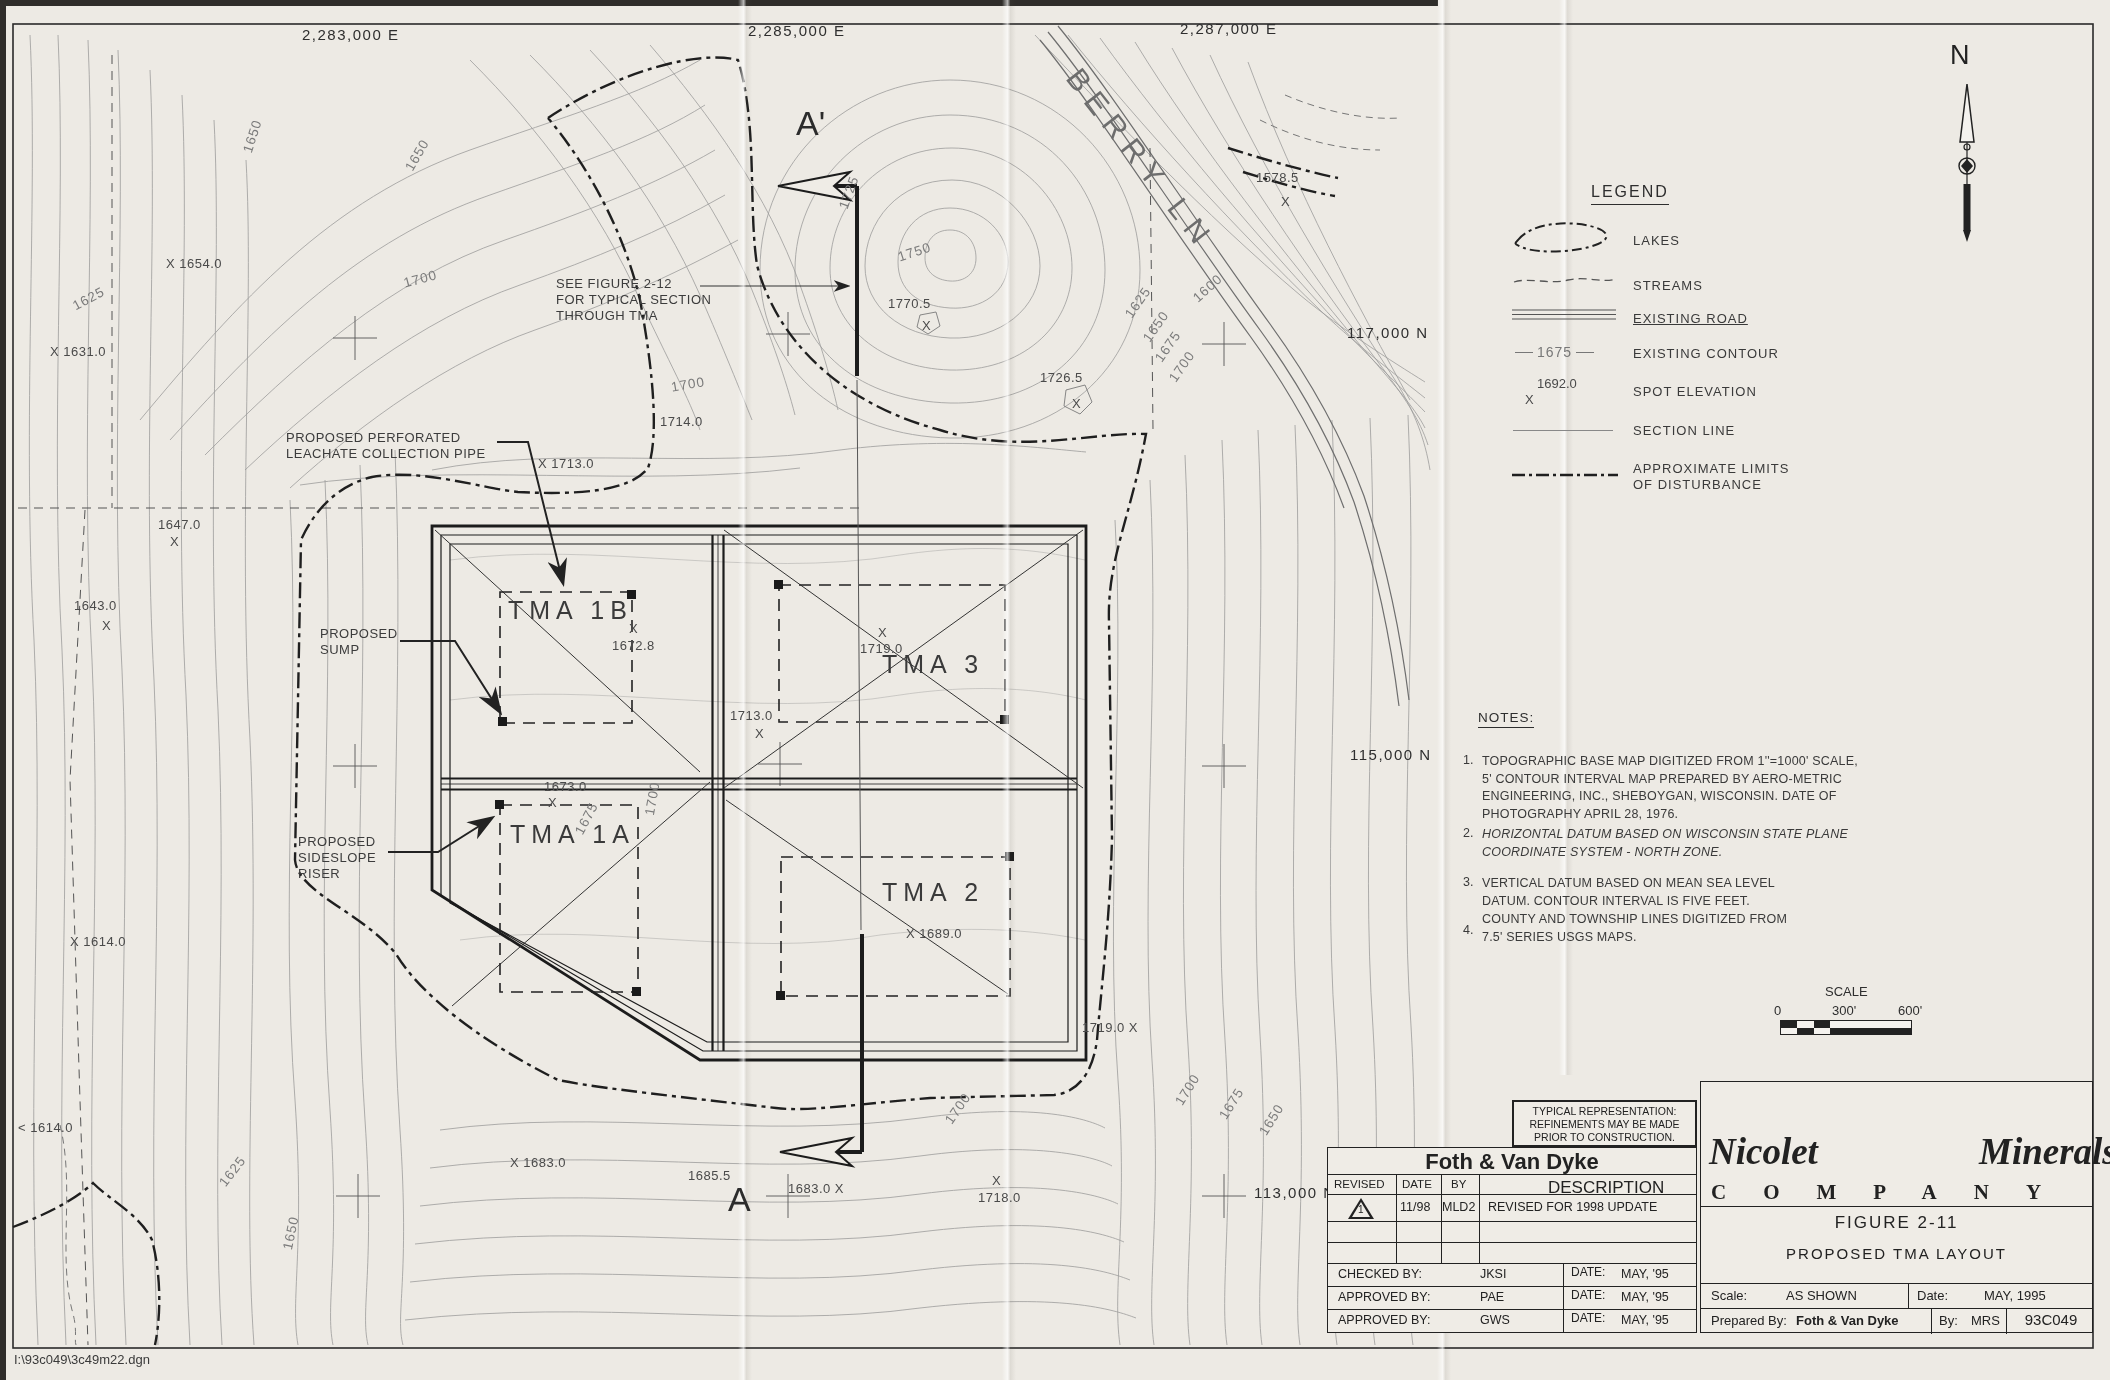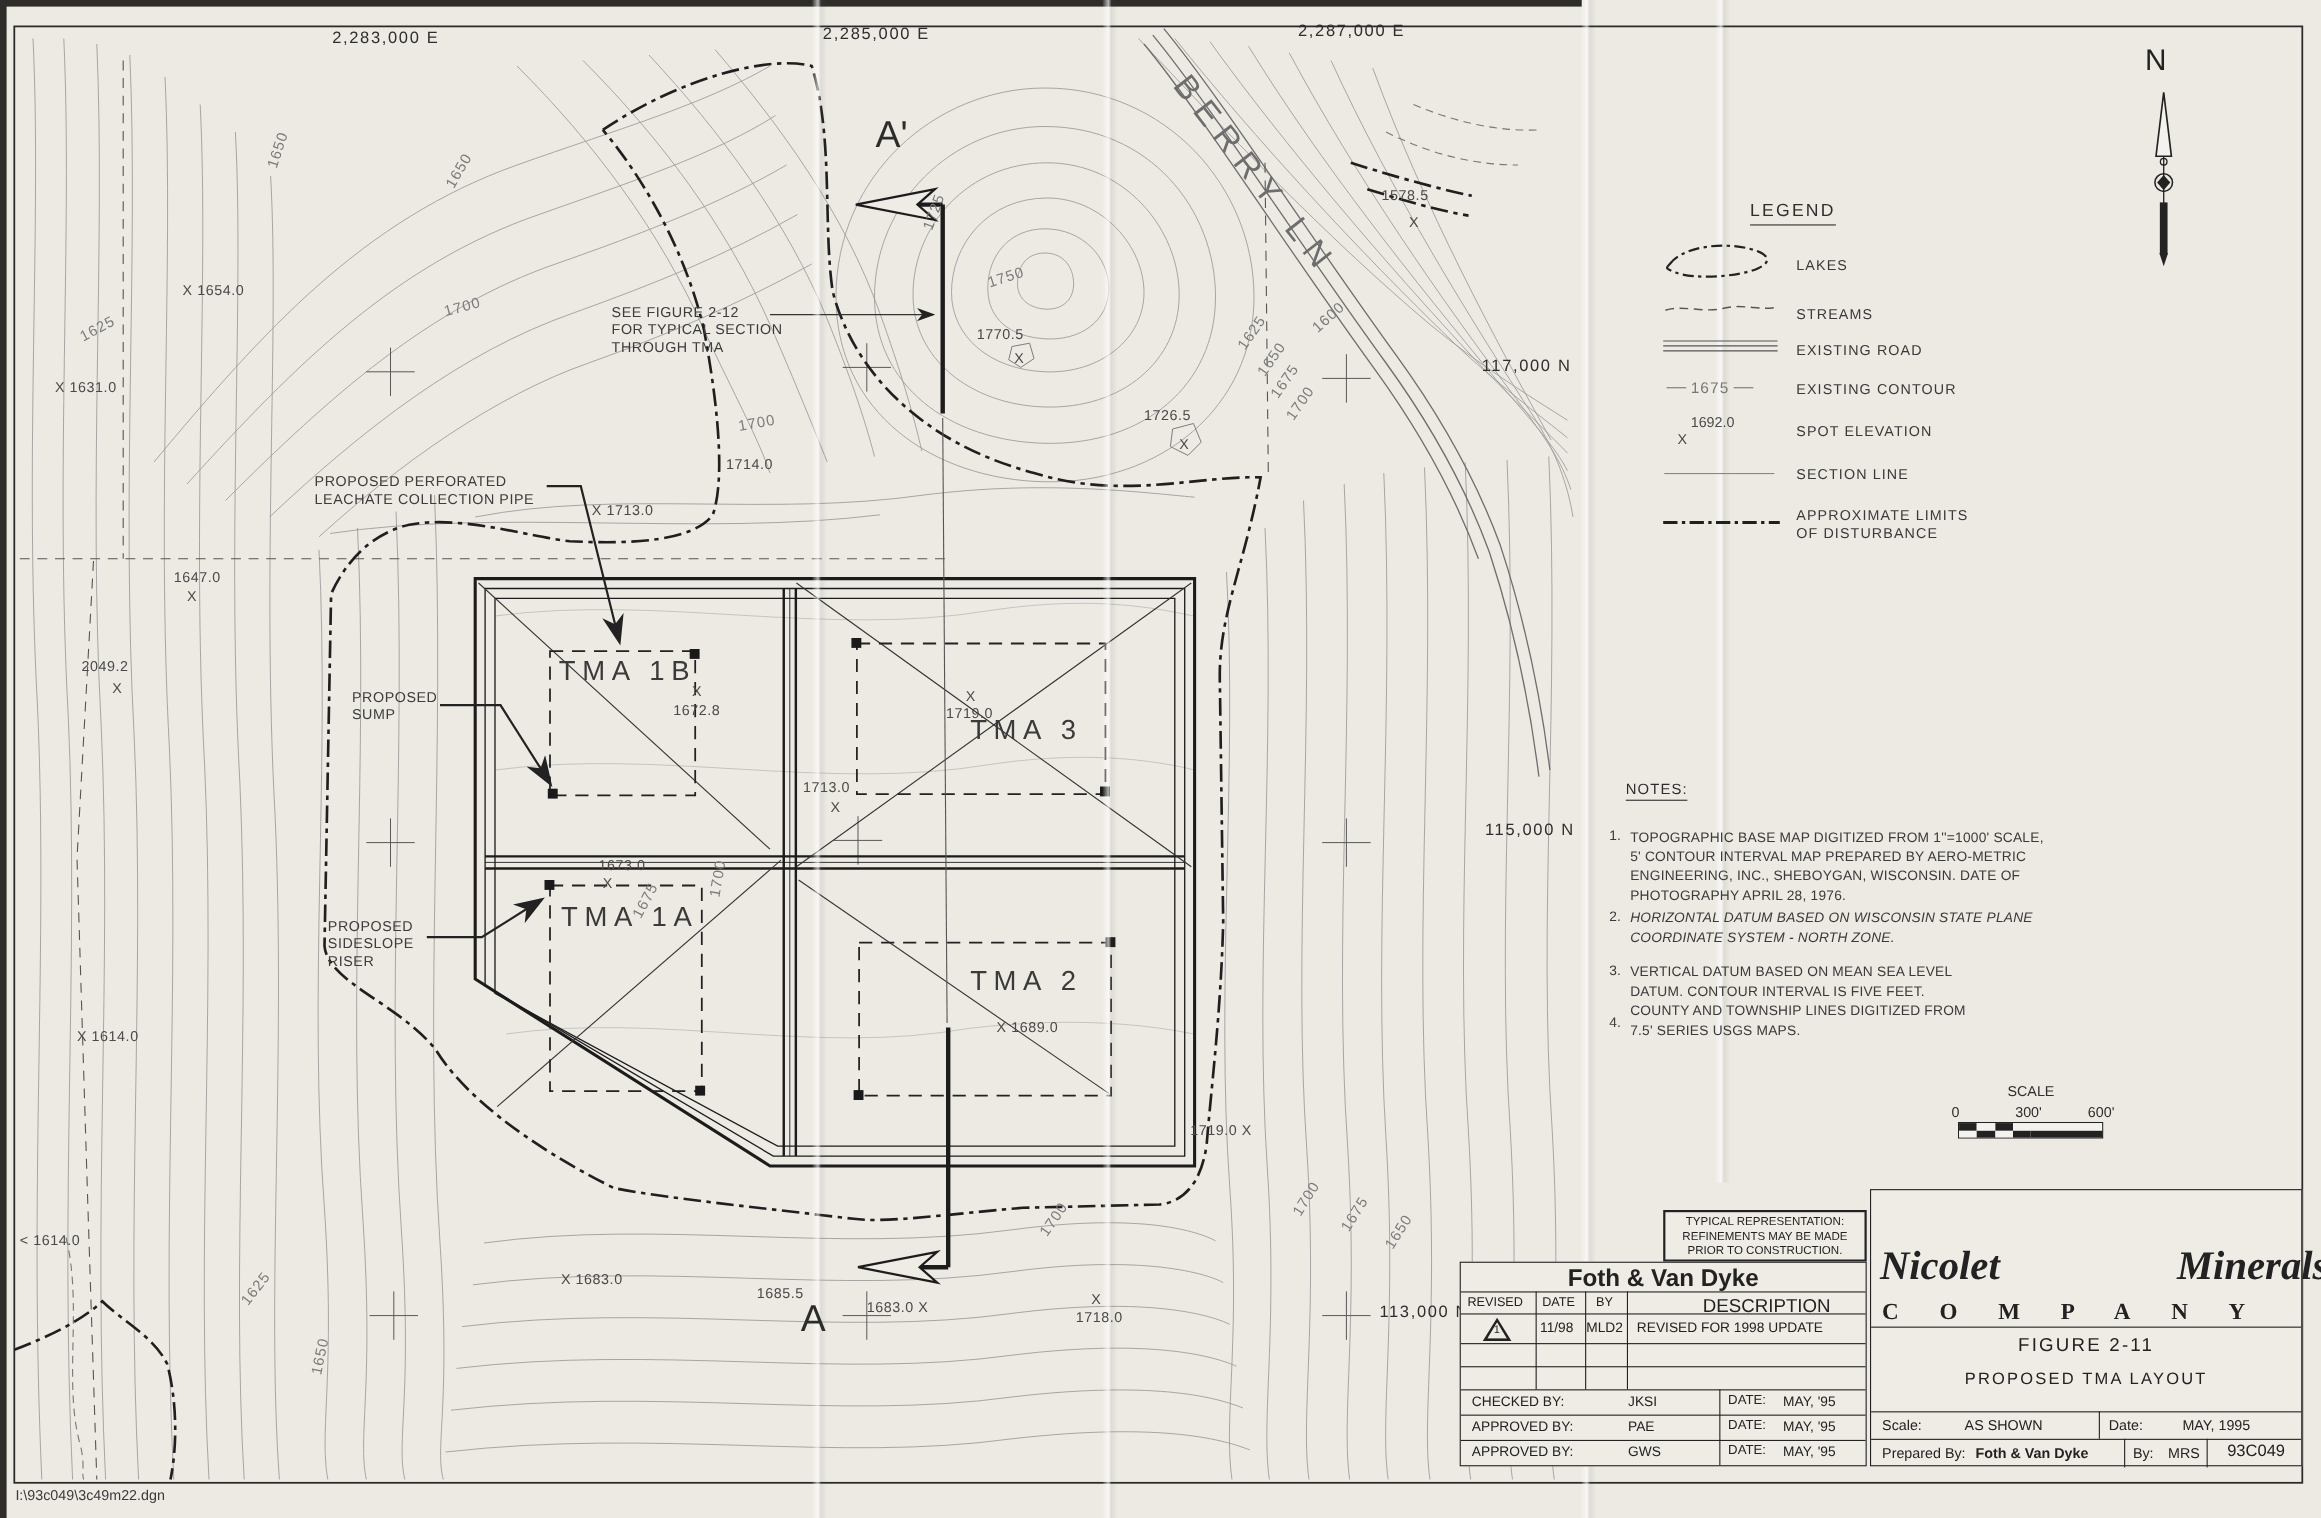--- a/index.html
+++ b/index.html
@@ -269,21 +269,21 @@
 <div class="tma" style="left:508px;top:596px;">TMA 1B</div>
 <div class="tma" style="left:882px;top:650px;">TMA 3</div>
 <div class="tma" style="left:510px;top:820px;">TMA 1A</div>
 <div class="tma" style="left:882px;top:878px;">TMA 2</div>
 
 <div class="abs" style="left:0;top:0;width:2110px;height:1380px;">
       <div class="spot" style="left: 166px; top: 256px;">X 1654.0</div>
       <div class="spot" style="left: 50px; top: 344px;">X 1631.0</div>
       <div class="spot" style="left: 158px; top: 517px;">1647.0</div>
       <div class="spot" style="left: 170px; top: 534px;">X</div>
-      <div class="spot" style="left: 74px; top: 598px;">2049.2</div>
+      <div class="spot" style="left: 74px; top: 598px;">1643.0</div>
       <div class="spot" style="left: 102px; top: 618px;">X</div>
       <div class="spot" style="left: 70px; top: 934px;">X 1614.0</div>
       <div class="spot" style="left: 18px; top: 1120px;">&lt; 1614.0</div>
       <div class="spot" style="left: 538px; top: 456px;">X 1713.0</div>
       <div class="spot" style="left: 660px; top: 414px;">1714.0</div>
       <div class="spot" style="left: 888px; top: 296px;">1770.5</div>
       <div class="spot" style="left: 922px; top: 318px;">X</div>
       <div class="spot" style="left: 1040px; top: 370px;">1726.5</div>
       <div class="spot" style="left: 1072px; top: 396px;">X</div>
       <div class="spot" style="left: 1256px; top: 170px;">1578.5</div>
@@ -333,21 +333,21 @@
     <path d="M8,22 C20,6 55,2 80,8 C98,12 102,20 88,26 C70,34 30,36 14,30 C4,26 4,26 8,22 Z" fill="none" stroke="#222" stroke-width="2" stroke-dasharray="10,4,3,4"></path>
   </svg>
   <div class="lab" style="top:55px;">LAKES</div>
   <svg class="abs" style="left:5px;top:95px;" width="112" height="18">
     <path d="M4,9 C20,4 40,12 58,7 C75,3 92,10 106,6" fill="none" stroke="#555" stroke-width="1.3" stroke-dasharray="8,5"></path>
   </svg>
   <div class="lab" style="top:100px;">STREAMS</div>
   <svg class="abs" style="left:5px;top:128px;" width="112" height="18">
     <path d="M2,4 H106 M2,8.5 H106 M2,13 H106" stroke="#555" stroke-width="1.1" fill="none"></path>
   </svg>
-  <div class="lab" style="top:133px;">EXISTING ROAD</div>
+  <div class="lab" style="top:133px;text-decoration:underline;">EXISTING ROAD</div>
   <div class="abs" style="left:10px;top:166px;display:flex;align-items:center;gap:4px;">
     <div style="width:18px;height:0;border-top:1.3px solid #777;"></div>
     <span style="font-size:14px;color:#777;letter-spacing:1px;">1675</span>
     <div style="width:18px;height:0;border-top:1.3px solid #777;"></div>
   </div>
   <div class="lab" style="top:168px;">EXISTING CONTOUR</div>
   <div class="abs" style="left:32px;top:198px;font-size:13px;color:#4a4a4a;">1692.0</div>
   <div class="abs" style="left:20px;top:214px;font-size:13px;color:#4a4a4a;">X</div>
   <div class="lab" style="top:206px;">SPOT ELEVATION</div>
   <div class="abs" style="left:8px;top:252px;width:100px;height:0;border-top:1px solid #888;"></div>

